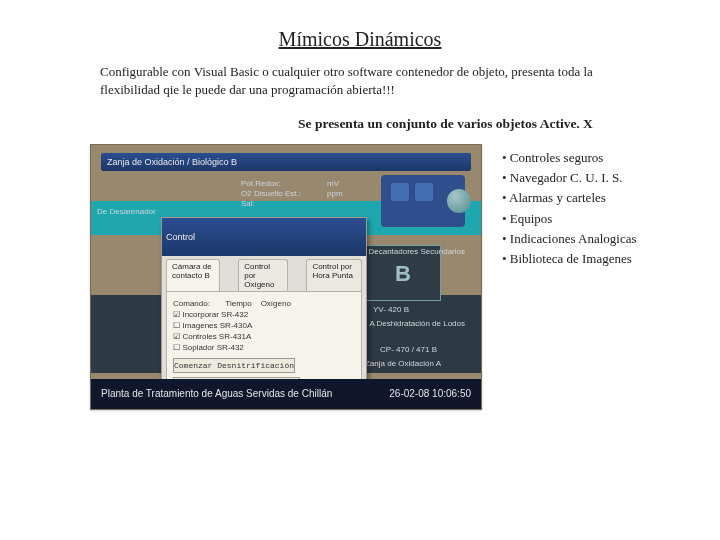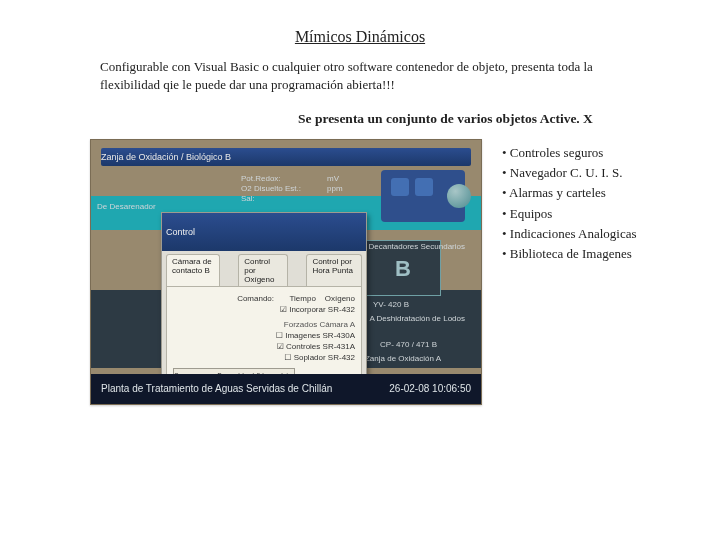--- a/index.html
+++ b/index.html
@@ -6,21 +6,21 @@
   body {
     width: 720px;
     height: 540px;
     background: #fff;
     font-family: Georgia, 'Times New Roman', serif;
     color: #222;
     position: relative;
     overflow: hidden;
   }
   .title {
-    font-size: 16px;
+    font-size: 20px;
     text-decoration: underline;
     text-align: center;
     margin: 28px auto 12px;
     font-weight: normal;
   }
   .desc {
     font-size: 13px;
     line-height: 1.35;
     margin: 0 100px 18px 100px;
   }
@@ -44,20 +44,21 @@
     overflow: hidden;
   }
   
   .titlebar {
     position: absolute; left: 10px; right: 10px; top: 8px;
     height: 18px;
     background: linear-gradient(#2b4d8f,#1c386a);
     border-radius: 2px;
     color: #e8e8e8;
     font: 9px/18px Arial, sans-serif;
+    padding-left: 6px;
   }
   .sidepanel {
     position: absolute; right: 16px; top: 30px;
     width: 84px; height: 52px;
     background: #2f4f8c;
     border-radius: 4px;
   }
   .sidepanel::before, .sidepanel::after {
     content: ""; position: absolute;
     width: 18px; height: 18px; border-radius: 3px;
@@ -102,21 +103,21 @@
     border-bottom: none; padding: 2px 5px; border-radius: 3px 3px 0 0;
   }
   .tab.active { background: #f5f3ea; }
   .dbody {
     background: #f5f3ea; margin: 0 4px 4px; height: 132px;
     border: 1px solid #b5b3a7;
     font: 8px Arial, sans-serif;
     padding: 5px 6px;
     color: #333;
   }
-  .row { margin: 2px 0; white-space: nowrap; text-align: right; }
+  .row { margin: 2px 0; white-space: nowrap; }
   .chk::before { content: "☐ "; }
   .chkon::before { content: "☑ "; }
   .btn {
     display: inline-block;
     border: 1px solid #9e9b90;
     background: #edeade;
     padding: 2px 0;
     margin-top: 4px;
     font-family: Liberation Mono, monospace;
   }
@@ -186,21 +187,20 @@
       </div>
       <div class="dbody">
         <div class="row">
           <span>Comando:</span>
           &nbsp;&nbsp;&nbsp;&nbsp;&nbsp;
           <span>Tiempo</span>
           &nbsp;&nbsp;
           <span>Oxígeno</span>
         </div>
         <div class="row chkon">Incorporar SR-432</div>
-        <div class="row" style="margin-top:6px; color:#555">Forzados Cámara A</div>
         <div class="row chk">Imagenes SR-430A</div>
         <div class="row chkon">Controles SR-431A</div>
         <div class="row chk">Soplador SR-432</div>
         <div class="btn">Comenzar Desnitrificación</div><br>
         <div class="btn">Finalizar Desnitrificación</div>
       </div>
     </div>
 
     <div class="footer">
       <span>Planta de Tratamiento de Aguas Servidas de Chillán</span>

